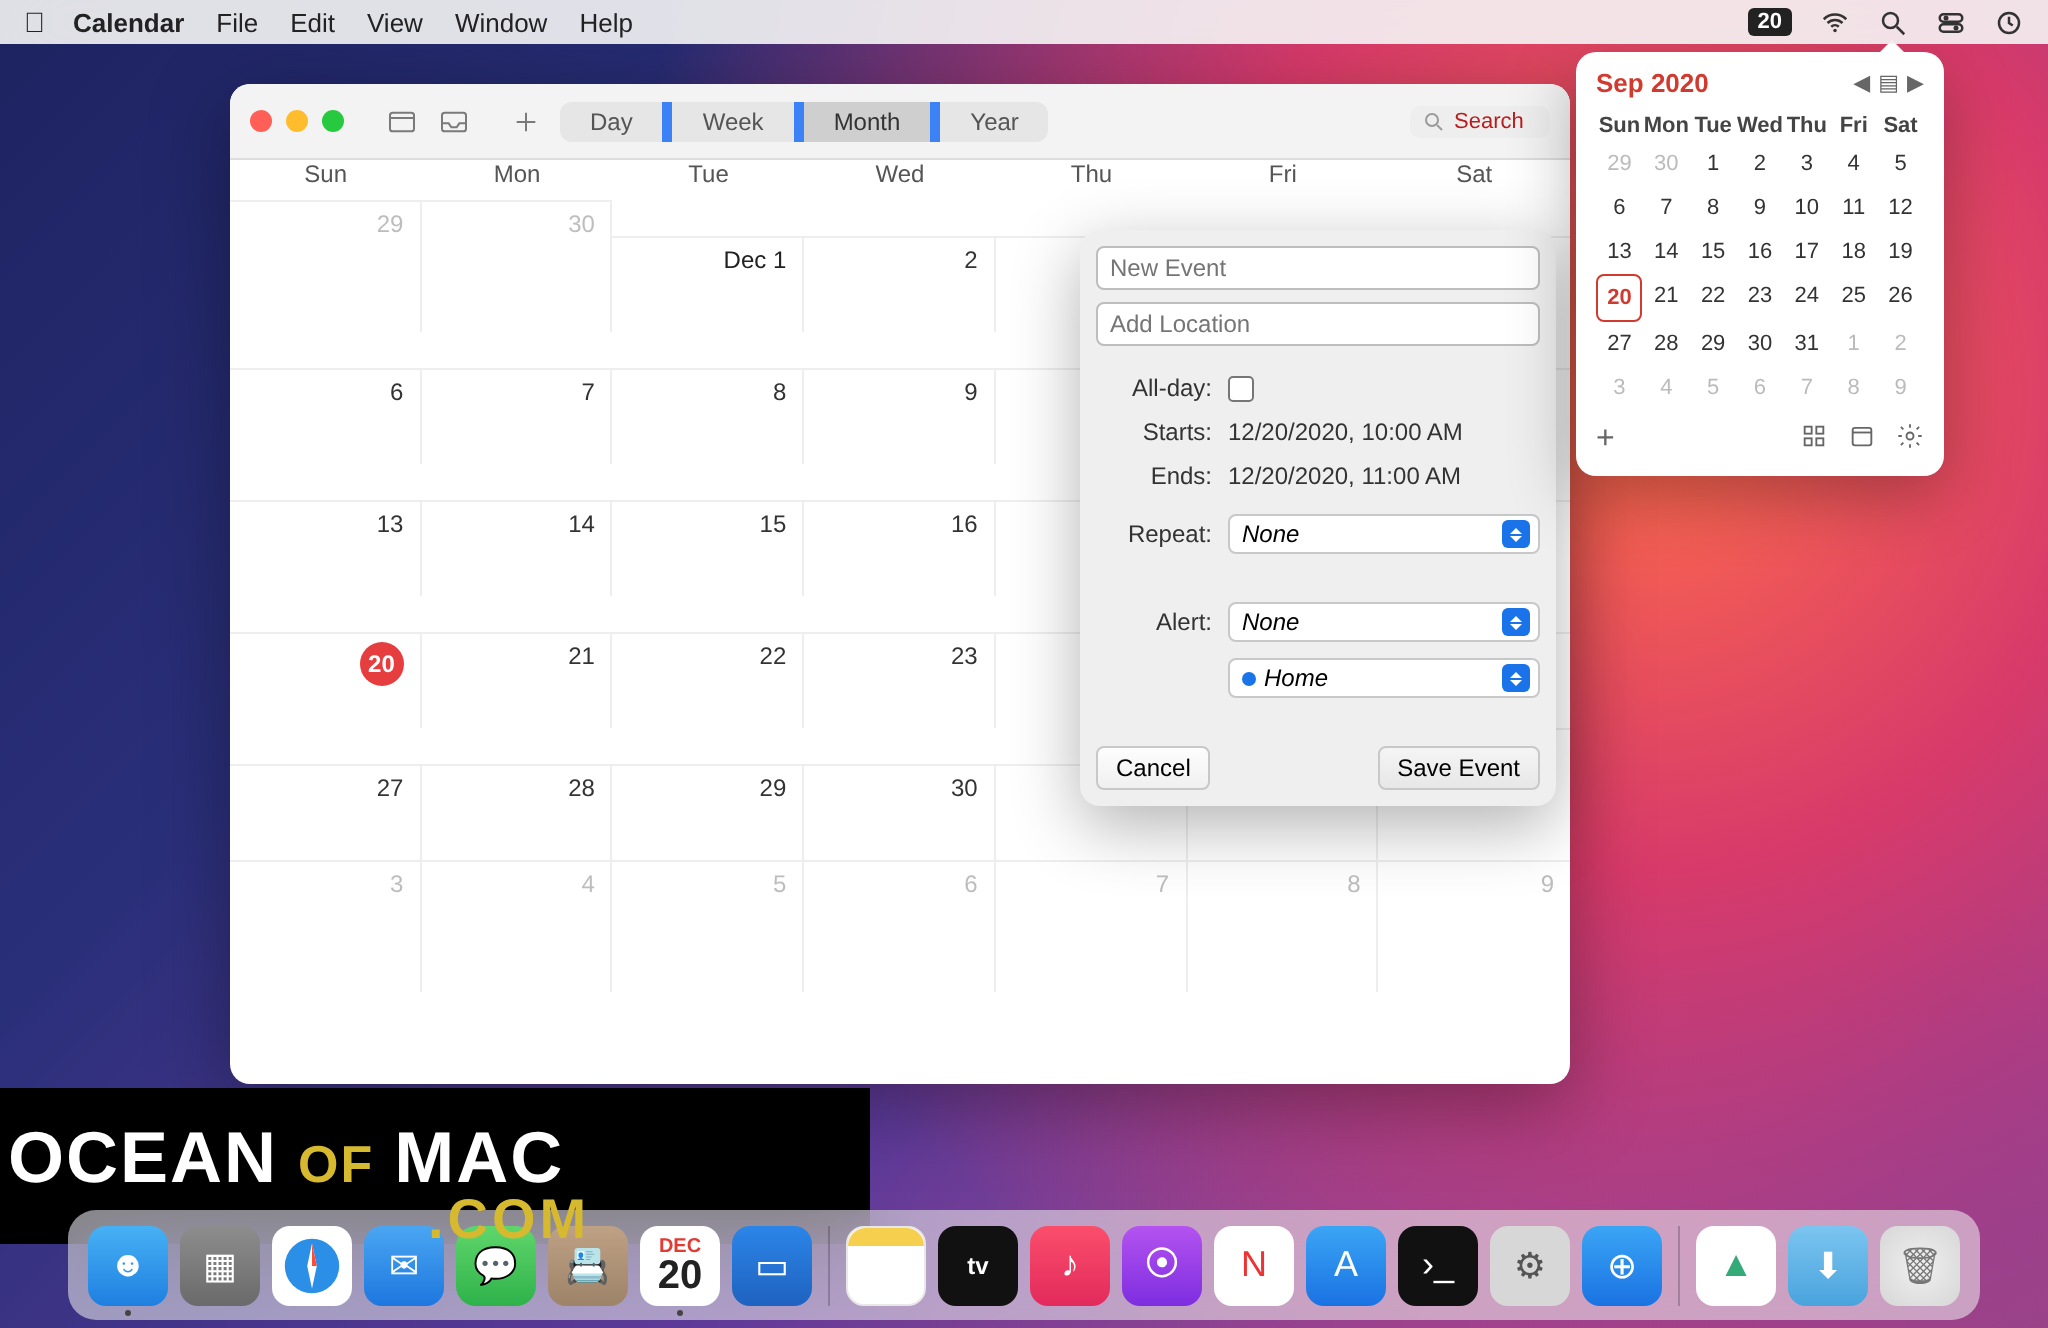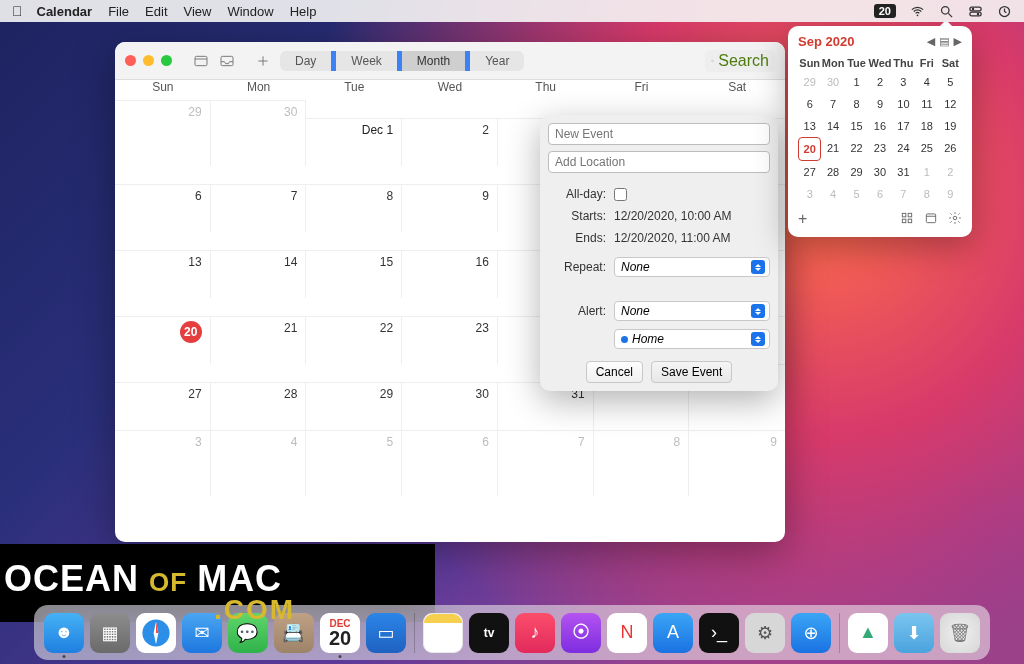--- a/index.html
+++ b/index.html
@@ -28,21 +28,21 @@
 .cal-toolbar { height: 38px; background: #f3f3f3; border-bottom: 1px solid #ddd; display: flex; align-items: center; padding: 0 10px; gap: 8px; }
 .traffic { display: flex; gap: 7px; margin-right: 12px; }
 .traffic span { width: 11px; height: 11px; border-radius: 50%; }
 .traffic .r { background: #ff5f56; } .traffic .y { background: #ffbd2e; } .traffic .g { background: #27c93f; }
 .tb-icon { width: 18px; height: 18px; color: #7a7a7a; display: inline-flex; align-items: center; justify-content: center; }
 .tb-icon svg { width: 16px; height: 16px; stroke: #7a7a7a; fill: none; stroke-width: 1.5; }
 .view-seg { display: flex; background: #e6e6e6; border-radius: 6px; overflow: hidden; margin: 0 auto; }
 .view-seg div { padding: 3px 15px; font-size: 12px; color: #555; border-right: 5px solid #3b82f6; cursor: default; }
 .view-seg div:last-child { border-right: none; }
 .view-seg .active { background: #cfcfcf; color: #333; }
-.search-wrap { display: flex; align-items: center; background: #eee; border-radius: 5px; padding: 2px 6px; width: 70px; color: #4d7c0f; font-size: 16px; justify-content: center; }
+.search-wrap { display: flex; align-items: center; background: #eee; border-radius: 5px; padding: 2px 6px; width: 70px; color: #b91c1c; font-size: 11px; }
 .search-wrap svg { width: 12px; height: 12px; stroke: #9a9a9a; fill: none; stroke-width: 2; margin-right: 4px; }
 
 .month-title { padding: 16px 14px 12px; font-size: 26px; color: #333; }
 .month-title .bold { font-weight: 800; color: #111; }
 
 .dow-row { display: grid; grid-template-columns: repeat(7,1fr); font-size: 12px; color: #555; text-align: center; padding-bottom: 6px; }
 .grid { display: grid; grid-template-columns: repeat(7,1fr); grid-auto-rows: 66px; }
 .cell { border-top: 1px solid #eee; border-right: 1px solid #eee; padding: 4px 8px; font-size: 12px; color: #888; text-align: right; }
 .cell:nth-child(7n) { border-right: none; }
 .cell.in { color: #333; margin-top: 18px; }
@@ -57,21 +57,21 @@
 .popover .title-inp { border: 2px solid #5a8ed8; outline: none; }
 .popover .row { display: flex; align-items: center; margin: 8px 0; }
 .popover .lbl { width: 66px; text-align: right; padding-right: 8px; color: #333; }
 .popover .val { flex: 1; color: #333; }
 .popover .sel { flex: 1; display: flex; align-items: center; justify-content: space-between; background: #fff; border: 1px solid #c8c8c8; border-radius: 4px; padding: 2px 4px 2px 6px; font-style: italic; }
 .popover .sel .arrows { width: 14px; height: 14px; background: #1a73e8; border-radius: 3px; display: flex; flex-direction: column; align-items: center; justify-content: center; }
 .popover .sel .arrows::before { content: ""; border-left: 3px solid transparent; border-right: 3px solid transparent; border-bottom: 3px solid #fff; margin-bottom: 1px; }
 .popover .sel .arrows::after { content: ""; border-left: 3px solid transparent; border-right: 3px solid transparent; border-top: 3px solid #fff; }
 .popover .chk { width: 13px; height: 13px; }
 .popover .home-dot { width: 7px; height: 7px; border-radius: 50%; background: #1a73e8; display: inline-block; margin-right: 4px; }
-.popover .btn-row { display: flex; justify-content: center; gap: 8px; margin-top: 12px; }
+.popover .btn-row { display: flex; justify-content: space-between; gap: 8px; margin-top: 24px; }
 .popover button { border: 1px solid #c8c8c8; background: linear-gradient(#fdfdfd,#f0f0f0); border-radius: 4px; padding: 3px 9px; font-size: 12px; }
 .popover button.primary { background: linear-gradient(#f5f5f5,#e7e7e7); }
 
 
 .mini-pop { position: absolute; right: 52px; top: 26px; width: 184px; background: #fff; border-radius: 10px; box-shadow: 0 10px 34px rgba(0,0,0,.3); padding: 8px 10px 10px; z-index: 60; font-size: 11px; }
 .mini-pop::before { content: ""; position: absolute; top: -6px; right: 20px; border-left: 6px solid transparent; border-right: 6px solid transparent; border-bottom: 6px solid #fff; }
 .mini-head { display: flex; align-items: center; justify-content: space-between; }
 .mini-head .title { color: #d13b2f; font-weight: 700; font-size: 13px; }
 .mini-head .nav { display: flex; gap: 4px; color: #666; }
 .mini-head .nav span { cursor: default; }

